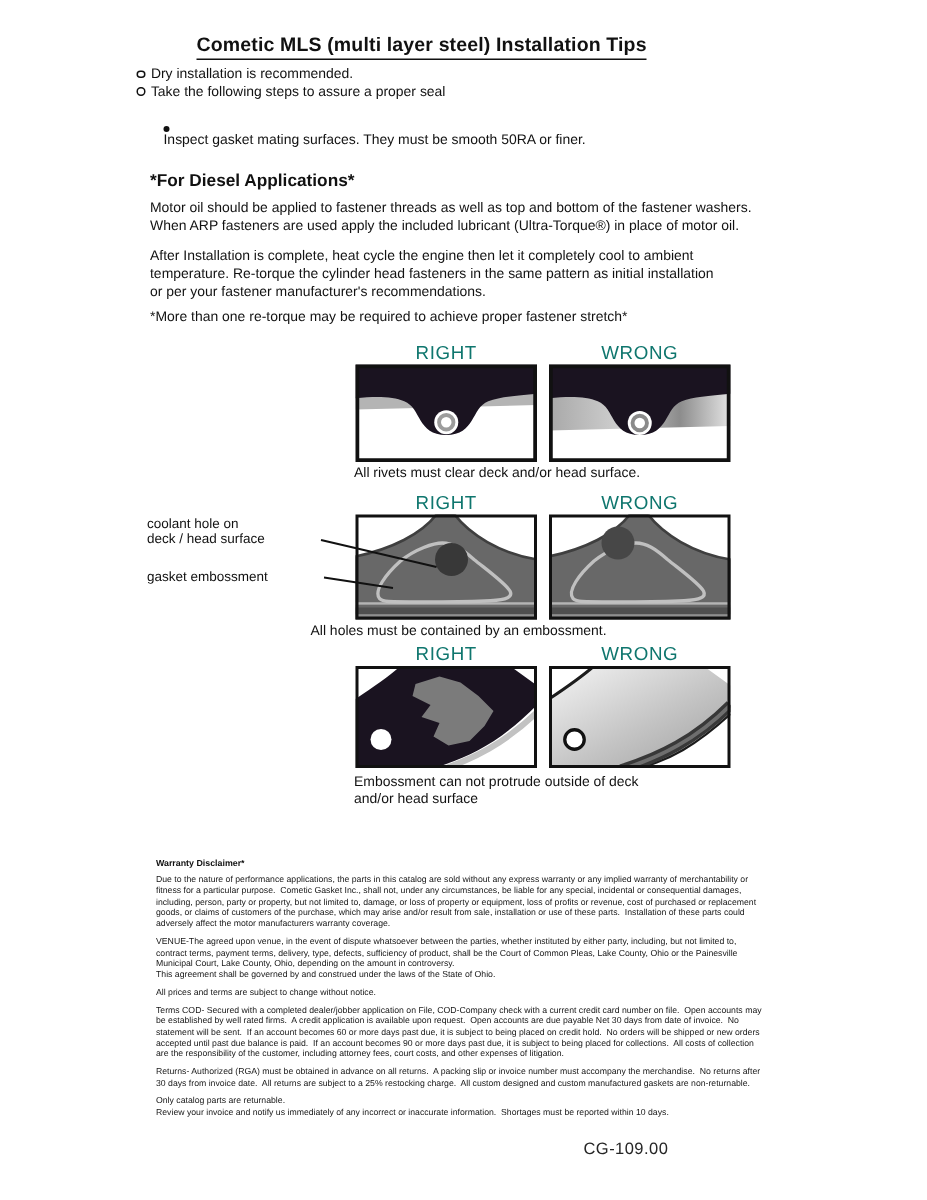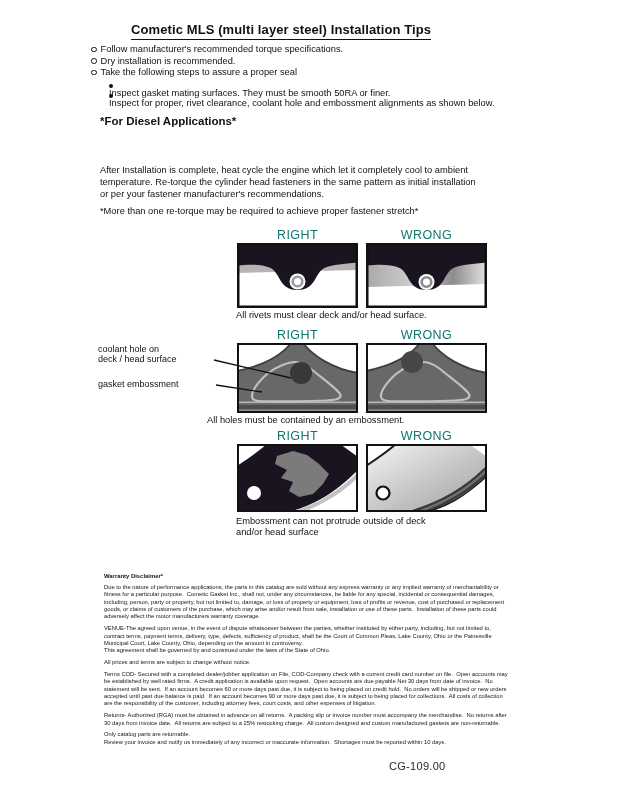--- a/index.html
+++ b/index.html
@@ -40,45 +40,39 @@
 </head>
 <body>
 
 <div class="page">
 
   <div class="title">Cometic MLS (multi layer steel) Installation Tips</div>
 
   <div class="bullets">
     <div class="brow">
       <span class="obullet"></span>
-      <span>Follow manufacturer's recommended torque specifications.</span>
-    </div>
-    <div class="brow">
-      <span class="obullet"></span>
       <span>Dry installation is recommended.</span>
     </div>
     <div class="brow">
       <span class="obullet"></span>
       <span>Take the following steps to assure a proper seal</span>
     </div>
   </div>
 
   <div class="subrows">
     <div class="srow">
       <span class="fbullet"></span>
       <span>Inspect gasket mating surfaces.  They must be smooth 50RA or finer.</span>
     </div>
-    <div class="srow">
-      <span class="fbullet"></span>
-      <span>Inspect for proper, rivet clearance, coolant hole and embossment alignments as shown below.</span>
-    </div>
   </div>
 
   <div class="h2" style="top:115px">*For Diesel Applications*</div>
-  <div class="para" style="top:165px">After Installation is complete, heat cycle the engine which let it completely cool to ambient
+  <div class="para" style="top:133px">Motor oil should be applied to fastener threads as well as top and bottom of the fastener washers.
+When ARP fasteners are used apply the included lubricant (Ultra-Torque®) in place of motor oil.</div>
+  <div class="para" style="top:165px">After Installation is complete, heat cycle the engine then let it completely cool to ambient
 temperature. Re-torque the cylinder head fasteners in the same pattern as initial installation
 or per your fastener manufacturer's recommendations.</div>
   <div class="para" style="top:206px">*More than one re-torque may be required to achieve proper fastener stretch*</div>
 
   <div class="drow" style="top:228px;height:83px">
     <div class="dlabel" style="left:0">RIGHT</div>
     <div class="dlabel" style="left:129px">WRONG</div>
 
     <div class="dbox" style="left:0">
       <svg width="121" height="65" viewBox="0 0 121 65">

